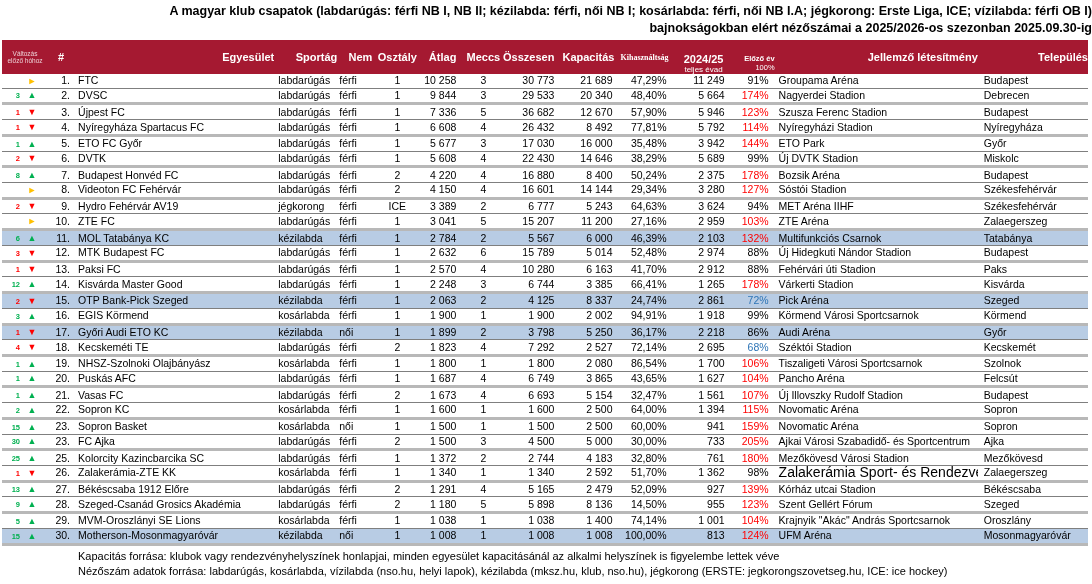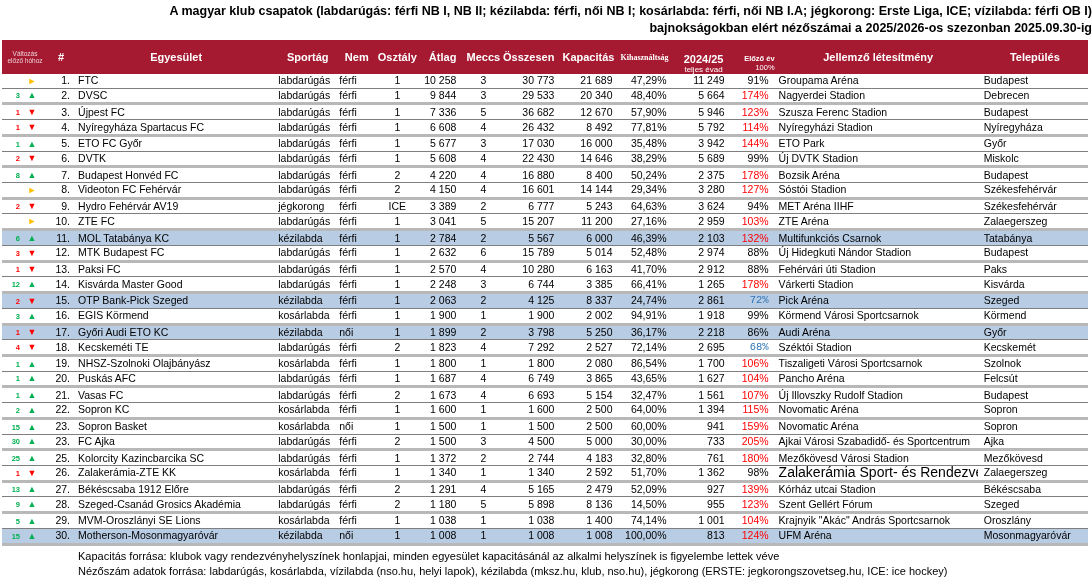--- a/index.html
+++ b/index.html
@@ -10,21 +10,21 @@
   }
   .title { text-align:right; font-weight:bold; font-size:12.5px; line-height:17px; padding-top:3px; }
 
   table { border-collapse:collapse; table-layout:fixed; width:1086px; margin:3px 0 0 2px; }
   thead th {
     background:#A51931; color:#fff; font-weight:bold; font-size:11px;
     height:28px; vertical-align:middle; padding:0; overflow:hidden; white-space:nowrap;
   }
   th.th-change { font-size:6.5px; line-height:7px; white-space:normal; color:rgba(255,255,255,.8); font-weight:normal; padding:0 3px; }
   th.th-rank { text-align:center; }
-  th.left { text-align:center; padding-left:4px; }
+  th.left { text-align:right; padding-left:4px; }
   th.right { text-align:right; padding-right:8px; }
   th.center { text-align:center;margin-left:32px; }
   th.th-kihasz { font-size:8px; text-align:right; padding-right:6px;font-family:Liberation Serif, serif; }
   th .l1 { display:block; font-size:11px; line-height:12px;margin-top:13px; }
   th .l2 { display:block; font-size:8px; line-height:9px; font-weight:normal; }
   th.th-season, th.th-prev { text-align:center; }
   th.th-prev .l1, th.th-prev .l2 { font-size:7.5px; line-height:8.5px;text-align:right; }
 
   tbody td {
     font-size:10.5px; height:13px; line-height:13px; padding:0;
@@ -40,21 +40,21 @@
   .arrow { display:inline-block; width:24px; text-align:center; font-size:9px; vertical-align:middle; }
   .arrow.up { color:#00B050; } .arrow.down { color:#FF0000; } .arrow.right { color:#FFC000; }
 
   td.c-rank { text-align:right; padding-right:4px; }
   td.c-name { text-align:left; padding-left:4px;margin-left:16px; }
   td.c-sport { text-align:left; padding-left:4px; }
   td.c-gender { text-align:left; padding-left:2px; }
   td.c-div { text-align:center; }
   td.c-num { text-align:right; padding-right:8px; }
   td.c-pct { text-align:right; padding-right:6px; }
-  td.c-pct.red { color:#FF0000; } td.c-pct.blue { color:#2E75B6;font-family:Liberation Mono, monospace; }
+  td.c-pct.red { color:#FF0000; } td.c-pct.blue { color:#2E75B6; }
   td.c-city { text-align:left; padding-left:6px; }
   td.small { font-size:14px; }
 
   .footer { position:relative; margin:3px 0 0 78px; font-size:11px; line-height:15.5px; }
   .footer .red { color:#FF0000; }
   .footer .blue { color:#2E75B6; }
   .copyright { position:absolute; right:12px; top:0; color:#000; }
 </style>
 </head>
 <body>

